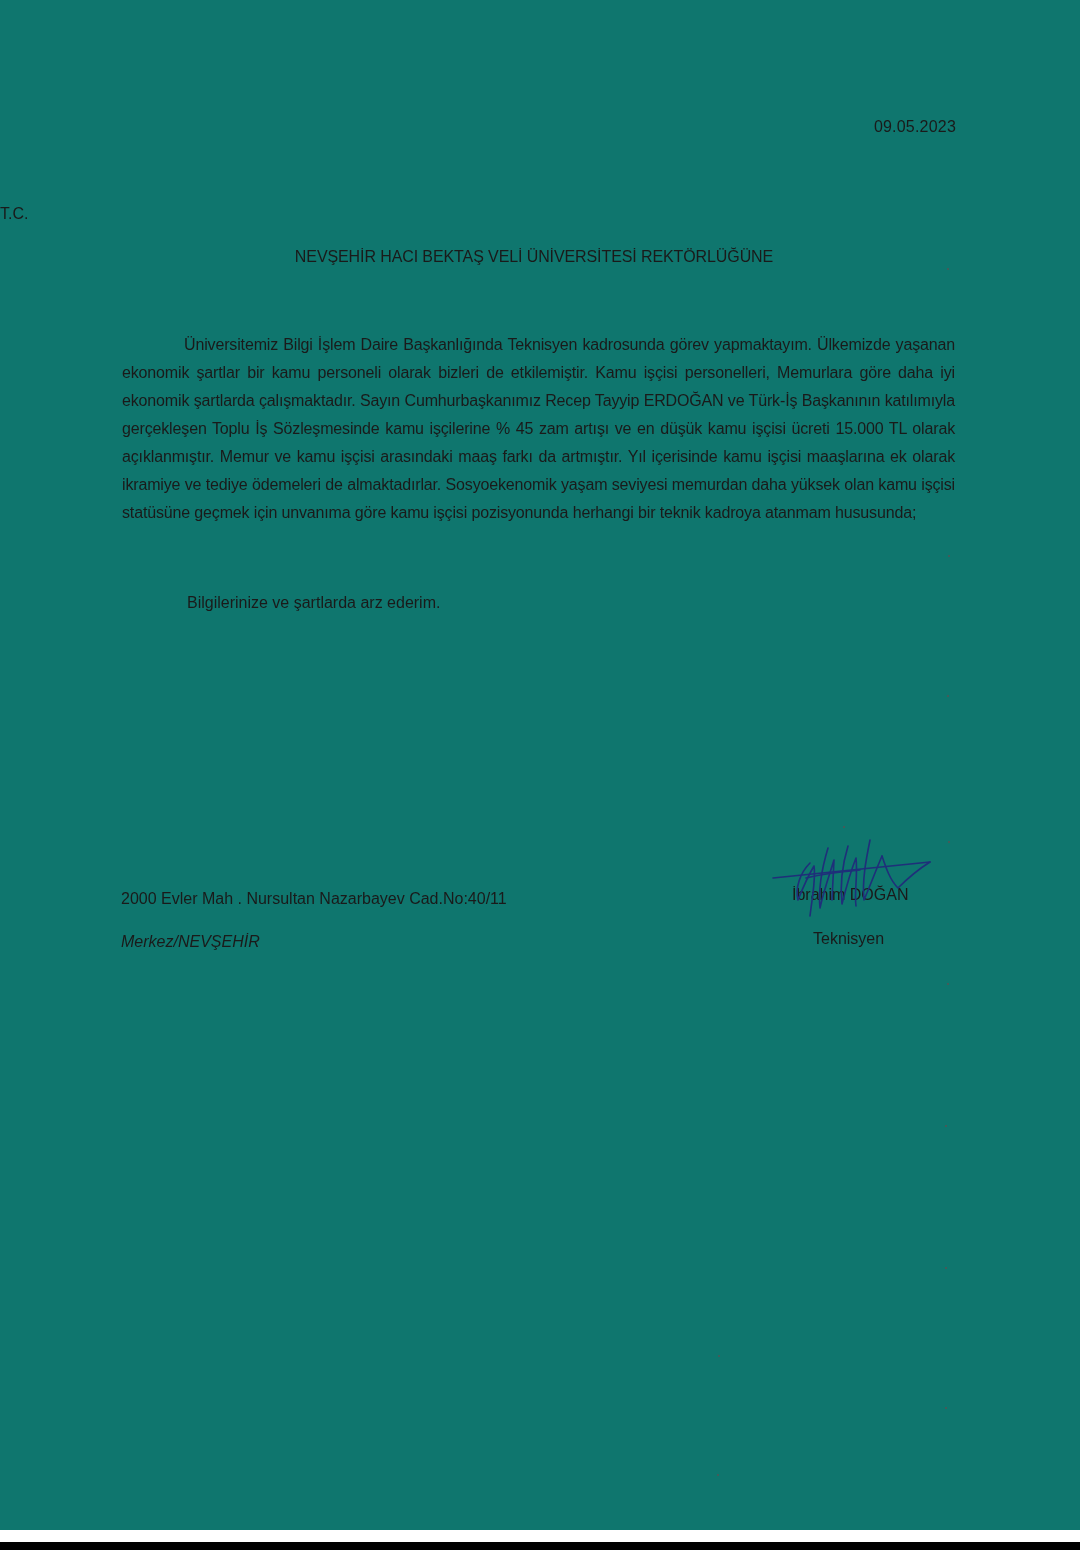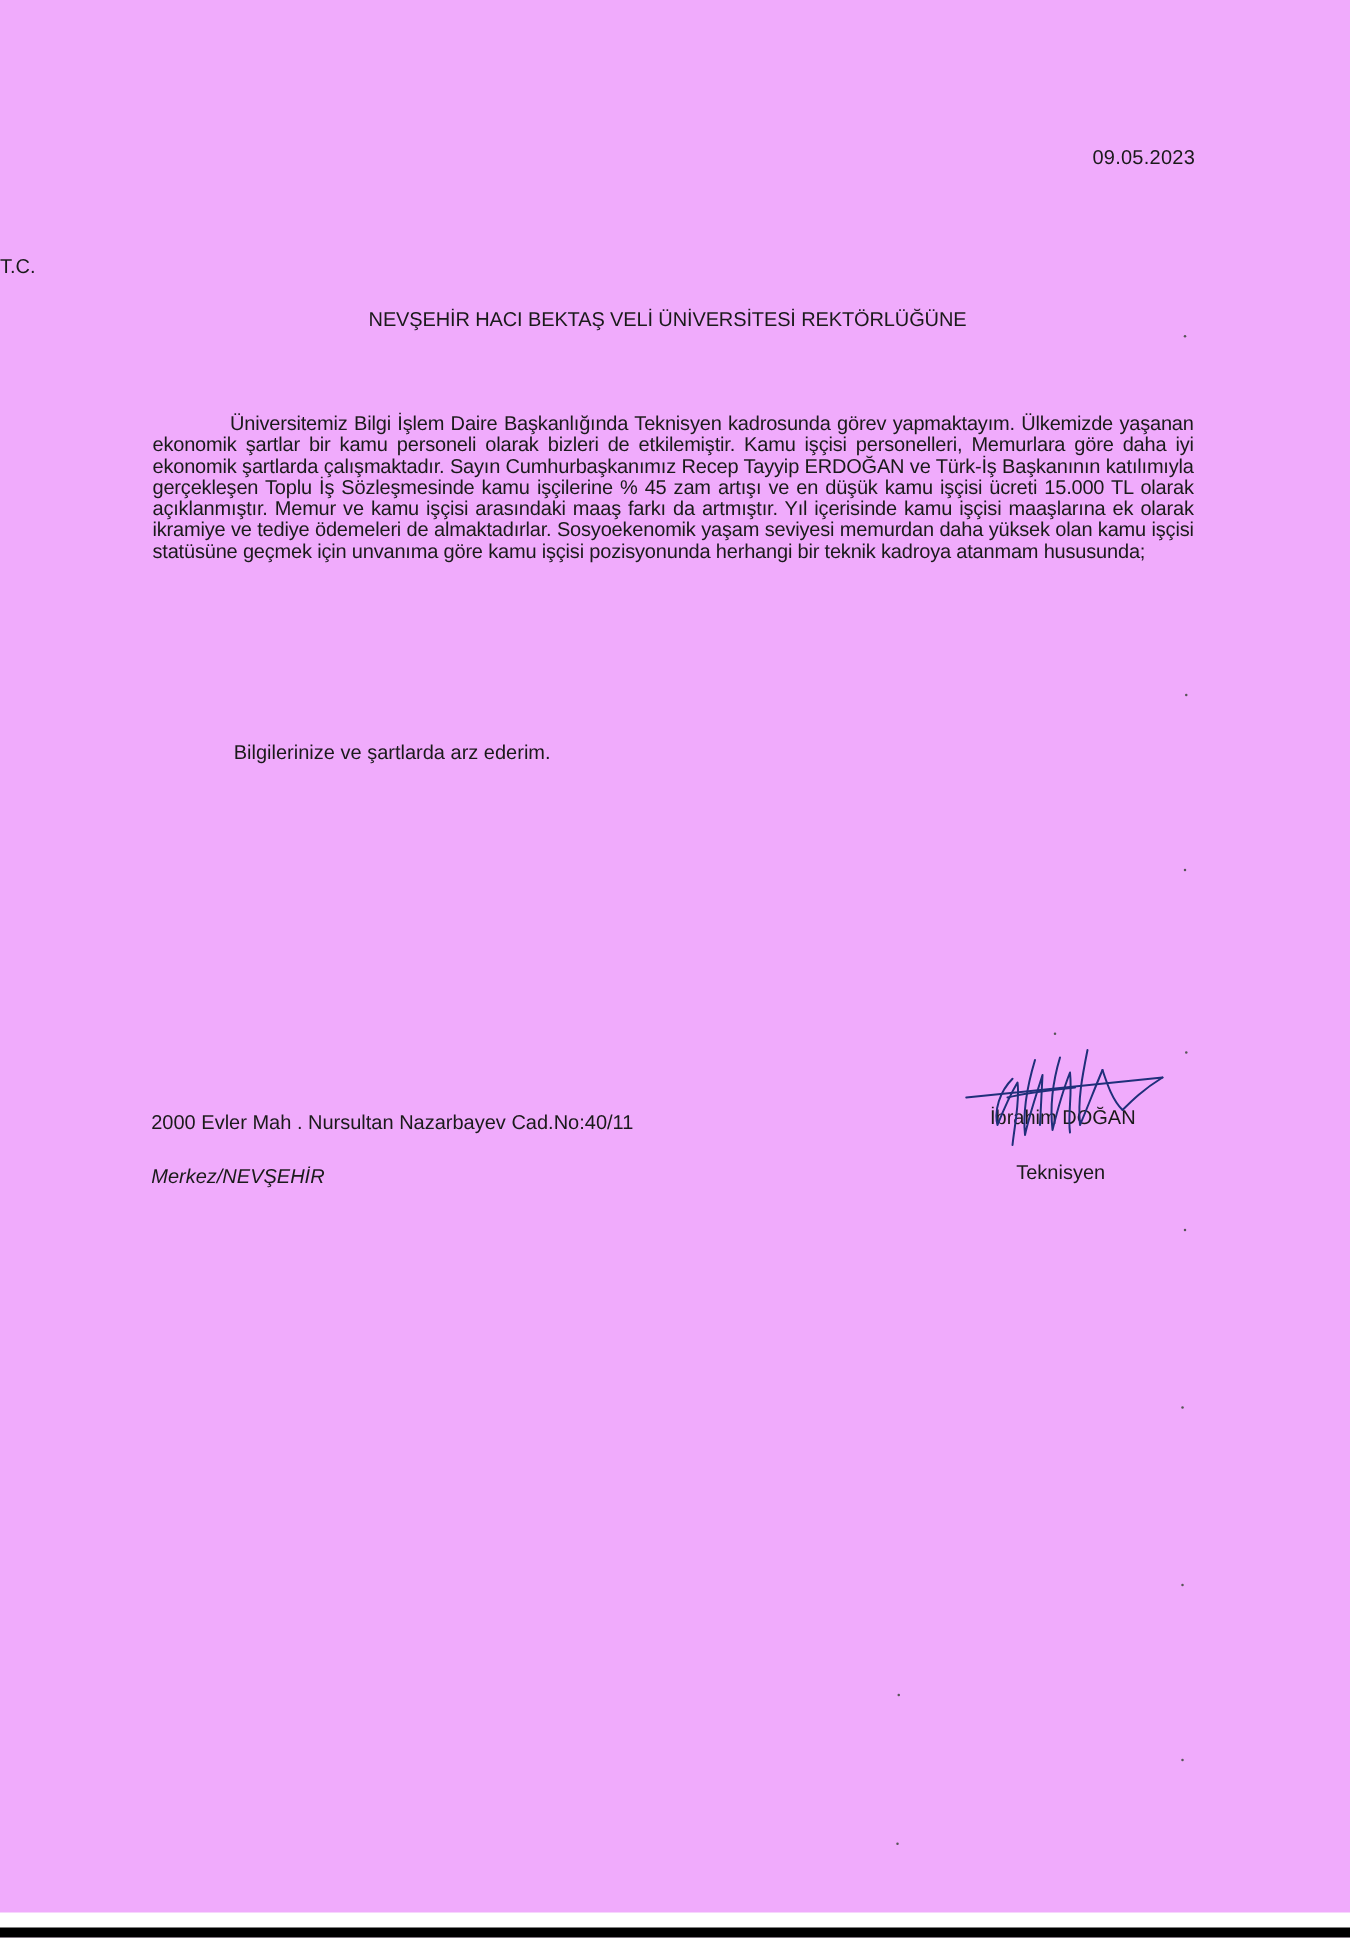--- a/index.html
+++ b/index.html
@@ -13,21 +13,21 @@
       position: relative;
       overflow: hidden;
       font-family: "Liberation Sans", "DejaVu Sans", sans-serif;
       color: #1a1a1a;
     }
     .page {
       position: absolute;
       left: 0; top: 0;
       width: 1080px;
       height: 1530px;
-      background: #f0abfc;
+      background: #0f766e;
     }
     .bottom-bar {
       position: absolute;
       left: 0; bottom: 0;
       width: 1080px;
       height: 8px;
       background: #000000;
     }
     .date {
       position: absolute;
@@ -50,21 +50,21 @@
       text-align: center;
       font-size: 16px;
       letter-spacing: -0.1px;
     }
     .body-text {
       position: absolute;
       top: 331px;
       left: 122px;
       width: 833px;
       font-size: 16px;
-      line-height: 17px;
+      line-height: 28px;
       text-align: justify;
       text-indent: 62px;
       margin: 0;
       letter-spacing: -0.15px;
     }
     .closing {
       position: absolute;
       top: 594px;
       left: 187px;
       font-size: 16px;

